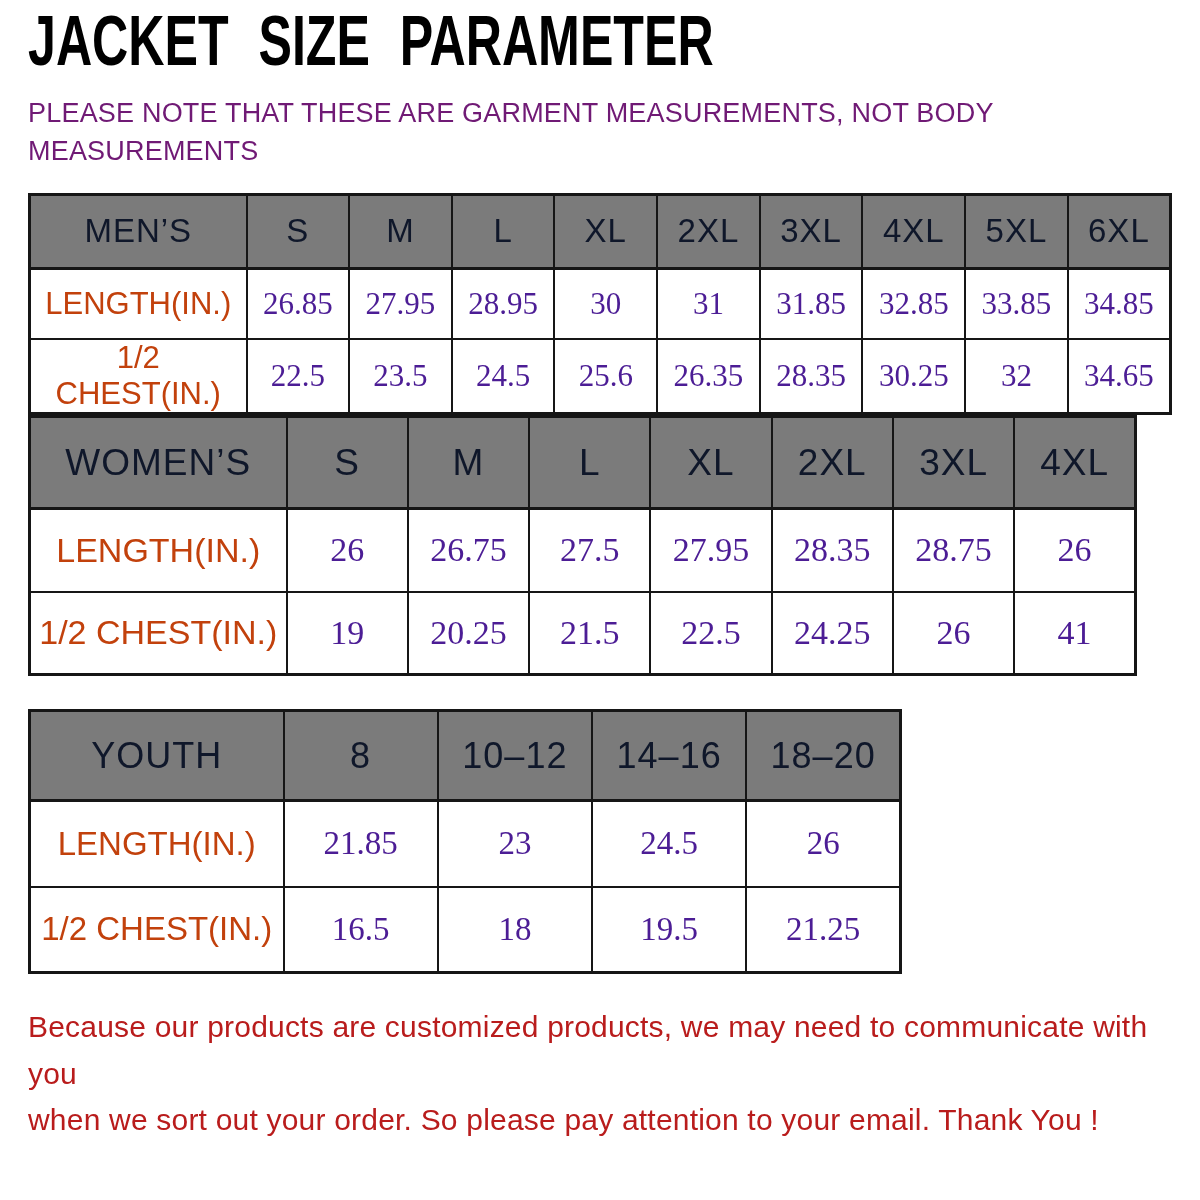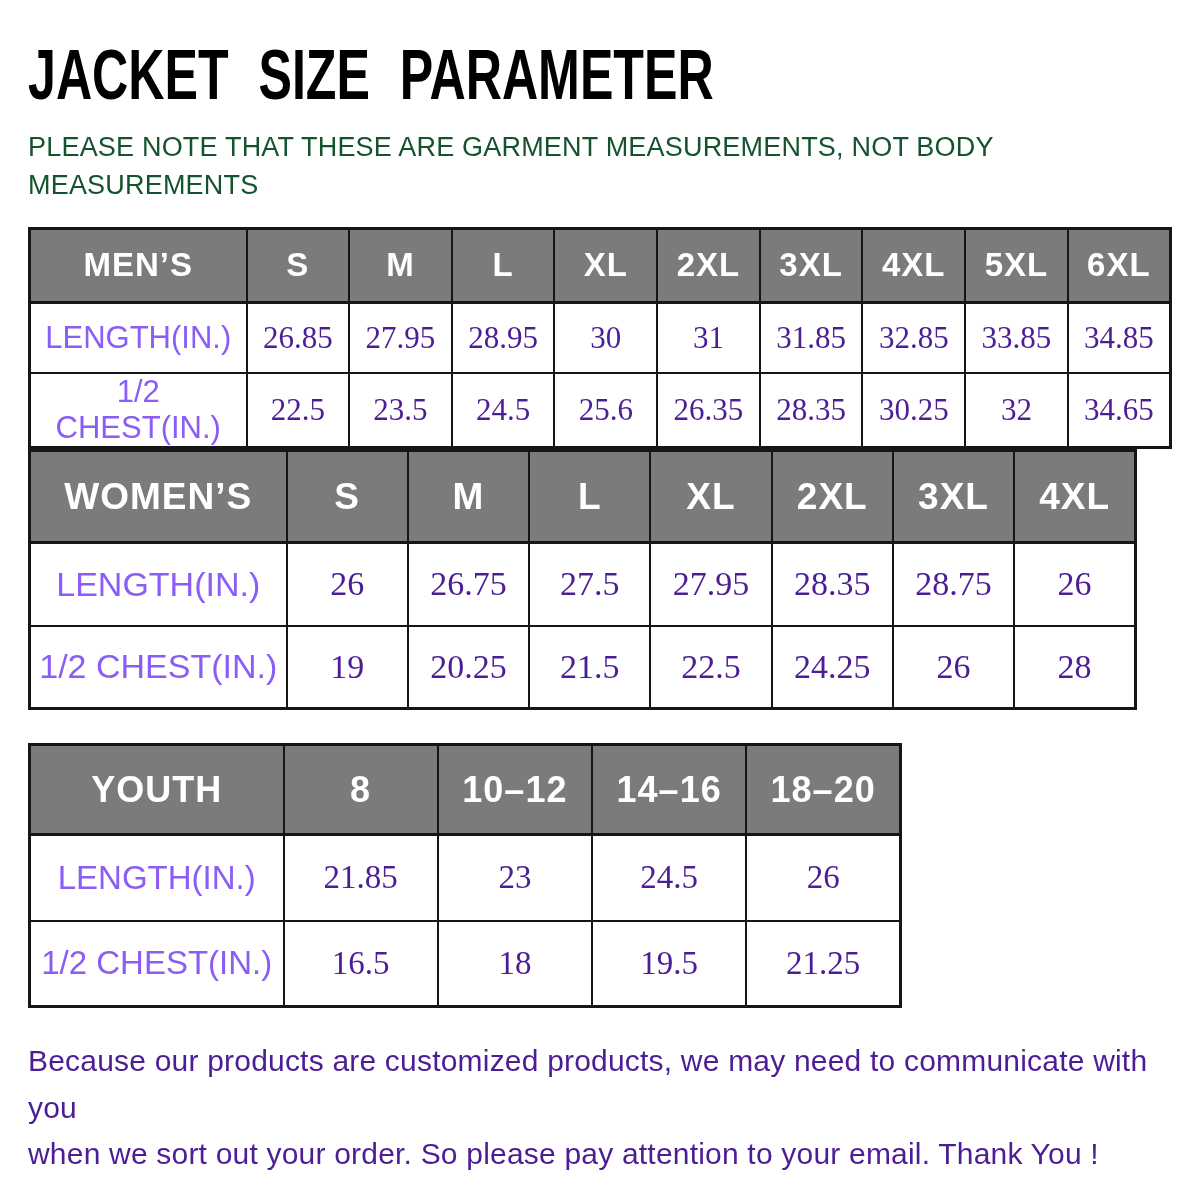--- a/index.html
+++ b/index.html
@@ -2,39 +2,39 @@
 <html><head>
 <meta charset="utf-8">
 <style>
   html, body {
     margin: 0; padding: 0;
     width: 1200px; height: 1200px;
     background: #ffffff;
     font-family: "Liberation Sans", sans-serif;
     overflow: hidden;
   }
-  .page { padding: 40px 28px 0 28px; width: 1144px; }
+  .page { padding: 6px 28px 0 28px; width: 1144px; }
 
   .title {
     margin: 0;
     font-size: 57px;
     font-weight: bold;
     color: #000000;
     white-space: nowrap;
     letter-spacing: 0px;
     word-spacing: 18px;
     transform: scale(0.88, 1.22);
     transform-origin: left top;
     line-height: 1.0;
     height: 58px;
   }
 
   .note {
     margin: 30px 0 0 0;
-    color: #14532d;
+    color: #701a75;
     font-size: 27px;
     line-height: 1.42;
     white-space: pre-line;
     letter-spacing: 0.2px;
   }
 
   table.size-table {
     border-collapse: collapse;
     table-layout: fixed;
     border: 3px solid #161616;
@@ -42,25 +42,25 @@
   }
   table.size-table th, table.size-table td {
     border: 2px solid #161616;
     text-align: center;
     vertical-align: middle;
     padding: 0;
     overflow: hidden;
   }
   table.size-table thead th {
     background: #7b7b7b;
-    color: #ffffff;
-    font-weight: bold;
+    color: #0f172a;
+    font-weight: normal;
     border-bottom-width: 3px;
   }
-  td.rowlabel { font-family: "Liberation Sans", sans-serif; color: #8b5cf6; }
+  td.rowlabel { font-family: "Liberation Sans", sans-serif; color: #c2410c; }
   td.num { font-family: "Liberation Serif", serif; color: #4c1d95; }
 
   
   table.mens { width: 1144px; margin-top: 22px; }
   table.mens col.label { width: 217px; }
   table.mens thead tr { height: 74px; }
   table.mens tbody tr { height: 71px; }
   table.mens thead th { font-size: 33px; letter-spacing: 1px; }
   table.mens td { font-size: 31px; }
 
@@ -75,21 +75,21 @@
   
   table.youth { width: 874px; margin-top: 33px; }
   table.youth col.label { width: 254px; }
   table.youth thead tr { height: 90px; }
   table.youth tbody tr { height: 86px; }
   table.youth thead th { font-size: 36px; letter-spacing: 1px; }
   table.youth td { font-size: 33px; }
 
   .footer-note {
     margin: 30px 0 0 0;
-    color: #4c1d95;
+    color: #b91c1c;
     font-size: 30px;
     line-height: 1.55;
     white-space: pre-line;
     letter-spacing: 0.2px;
   }
 </style>
 </head>
 <body>
 
 <div class="page">
@@ -173,21 +173,21 @@
           <td class="num">26</td>
         </tr>
         <tr>
           <td class="rowlabel">1/2 CHEST(IN.)</td>
           <td class="num">19</td>
           <td class="num">20.25</td>
           <td class="num">21.5</td>
           <td class="num">22.5</td>
           <td class="num">24.25</td>
           <td class="num">26</td>
-          <td class="num">28</td>
+          <td class="num">41</td>
         </tr>
       </tbody>
     </table>
 
   <table class="size-table youth">
     <colgroup>
         <col class="label">
       </colgroup>
   <thead>
         <tr>

